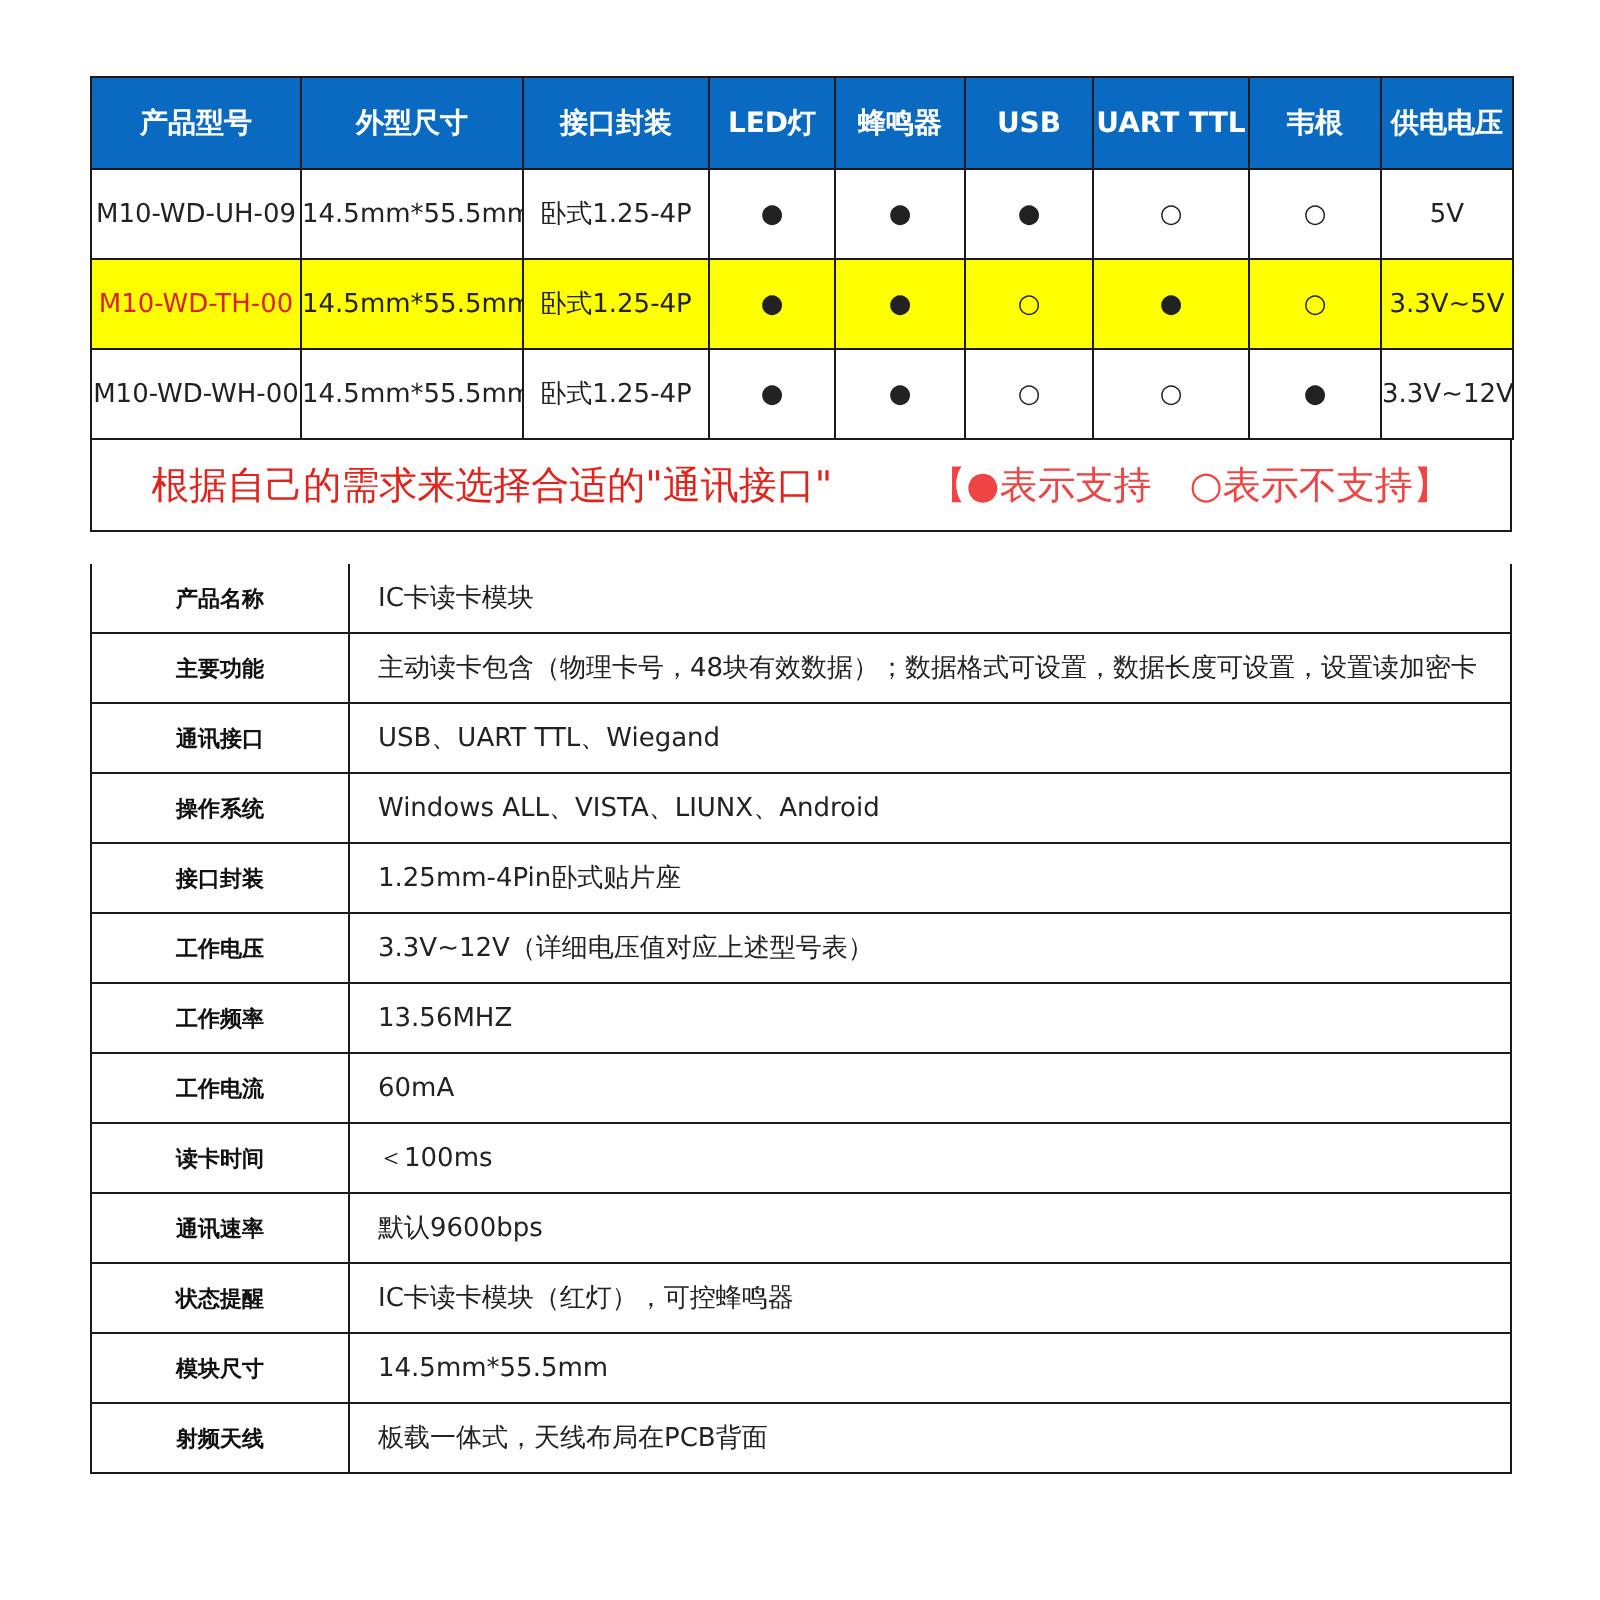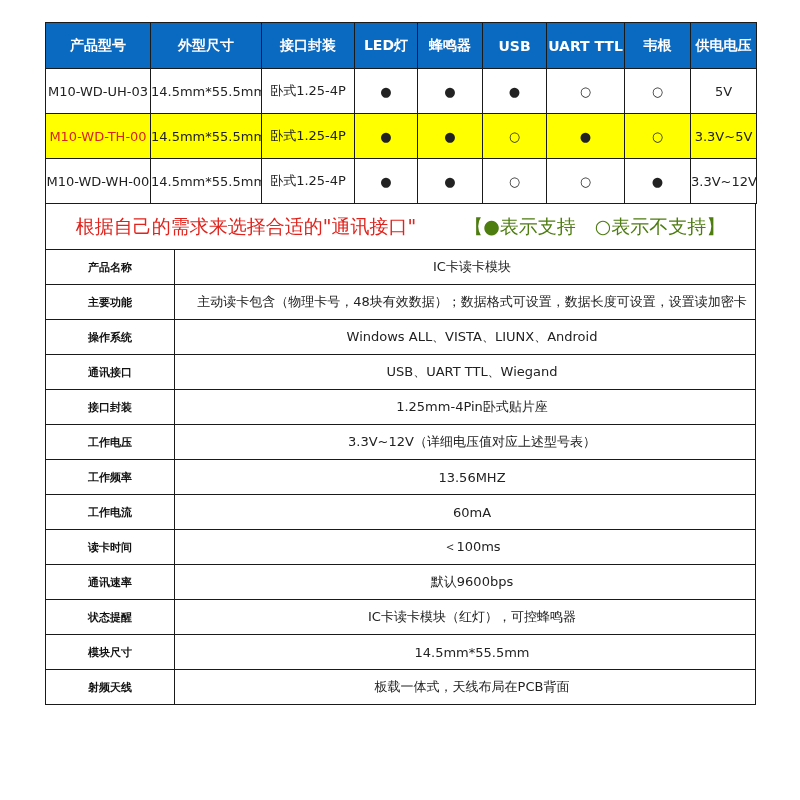--- a/index.html
+++ b/index.html
@@ -1,31 +1,31 @@
 <!DOCTYPE html>
 <html><head>
 <meta charset="utf-8">
 <style>
   html, body { margin: 0; padding: 0; background: #ffffff; }
   body { width: 800px; height: 800px; position: relative; font-family: "DejaVu Sans", "Liberation Sans", sans-serif; }
   .wrap { position: absolute; left: 45px; top: 22px; width: 711px; }
-  table { border-collapse: collapse; width: 711px; table-layout: fixed; }
+  table { border-collapse: collapse; width: 711px; table-layout: fixed; margin-top: 16px; }
   td, th { border: 1px solid #1a1a1a; padding: 0; text-align: center; vertical-align: middle; }
   .models th { background: #0a6ac1; color: #ffffff; font-weight: bold; font-size: 14px; height: 45px; }
   .models td { height: 44px; font-size: 13px; color: #222; white-space: nowrap; overflow: hidden; }
   .models tr.hl td { background: #ffff00; }
   .models tr.hl td.model { color: #d8231f; }
   .dot { font-size: 16px; color: #000; }
   .circ { font-size: 14px; color: #000; }
   .note { height: 46px; border: 1px solid #1a1a1a; border-top: none; display: flex; align-items: center; justify-content: center; font-size: 19px; box-sizing: border-box; }
   .note .red { color: #e0241d; }
-  .note .legend { color: #4d7c0f; margin-left: 48px; }
+  .note .legend { color: #ef4444; margin-left: 48px; }
   .specs td { height: 34px; font-size: 13px; color: #222; }
   .specs td.k { width: 128px; font-weight: bold; font-size: 11px; color: #111; }
-  .specs td.v { text-align: center; padding-left: 14px; }
+  .specs td.v { text-align: left; padding-left: 14px; }
   .specs tr:first-child td { border-top: none; }
 </style>
 </head>
 <body>
 
 <div class="wrap">
   <table class="models">
     <colgroup>
       <col style="width:105px">
         <col style="width:111px">
@@ -45,21 +45,21 @@
         <th>LED灯</th>
         <th>蜂鸣器</th>
         <th>USB</th>
         <th>UART TTL</th>
         <th>韦根</th>
         <th>供电电压</th>
       </tr>
     </thead>
     <tbody>
       <tr>
-        <td class="model">M10-WD-UH-03</td>
+        <td class="model">M10-WD-UH-09</td>
         <td>14.5mm*55.5mm</td>
         <td>卧式1.25-4P</td>
         <td class="dot">●</td>
         <td class="dot">●</td>
         <td class="dot">●</td>
         <td class="circ">○</td>
         <td class="circ">○</td>
         <td>5V</td>
       </tr>
       <tr class="hl">
@@ -96,26 +96,26 @@
     <tbody>
       <tr>
           <td class="k">产品名称</td>
           <td class="v">IC卡读卡模块</td>
         </tr>
       <tr>
           <td class="k">主要功能</td>
           <td class="v">主动读卡包含（物理卡号，48块有效数据）；数据格式可设置，数据长度可设置，设置读加密卡</td>
         </tr>
       <tr>
+          <td class="k">通讯接口</td>
+          <td class="v">USB、UART TTL、Wiegand</td>
+        </tr>
+      <tr>
           <td class="k">操作系统</td>
           <td class="v">Windows ALL、VISTA、LIUNX、Android</td>
-        </tr>
-      <tr>
-          <td class="k">通讯接口</td>
-          <td class="v">USB、UART TTL、Wiegand</td>
         </tr>
       <tr>
           <td class="k">接口封装</td>
           <td class="v">1.25mm-4Pin卧式贴片座</td>
         </tr>
       <tr>
           <td class="k">工作电压</td>
           <td class="v">3.3V~12V（详细电压值对应上述型号表）</td>
         </tr>
       <tr>

